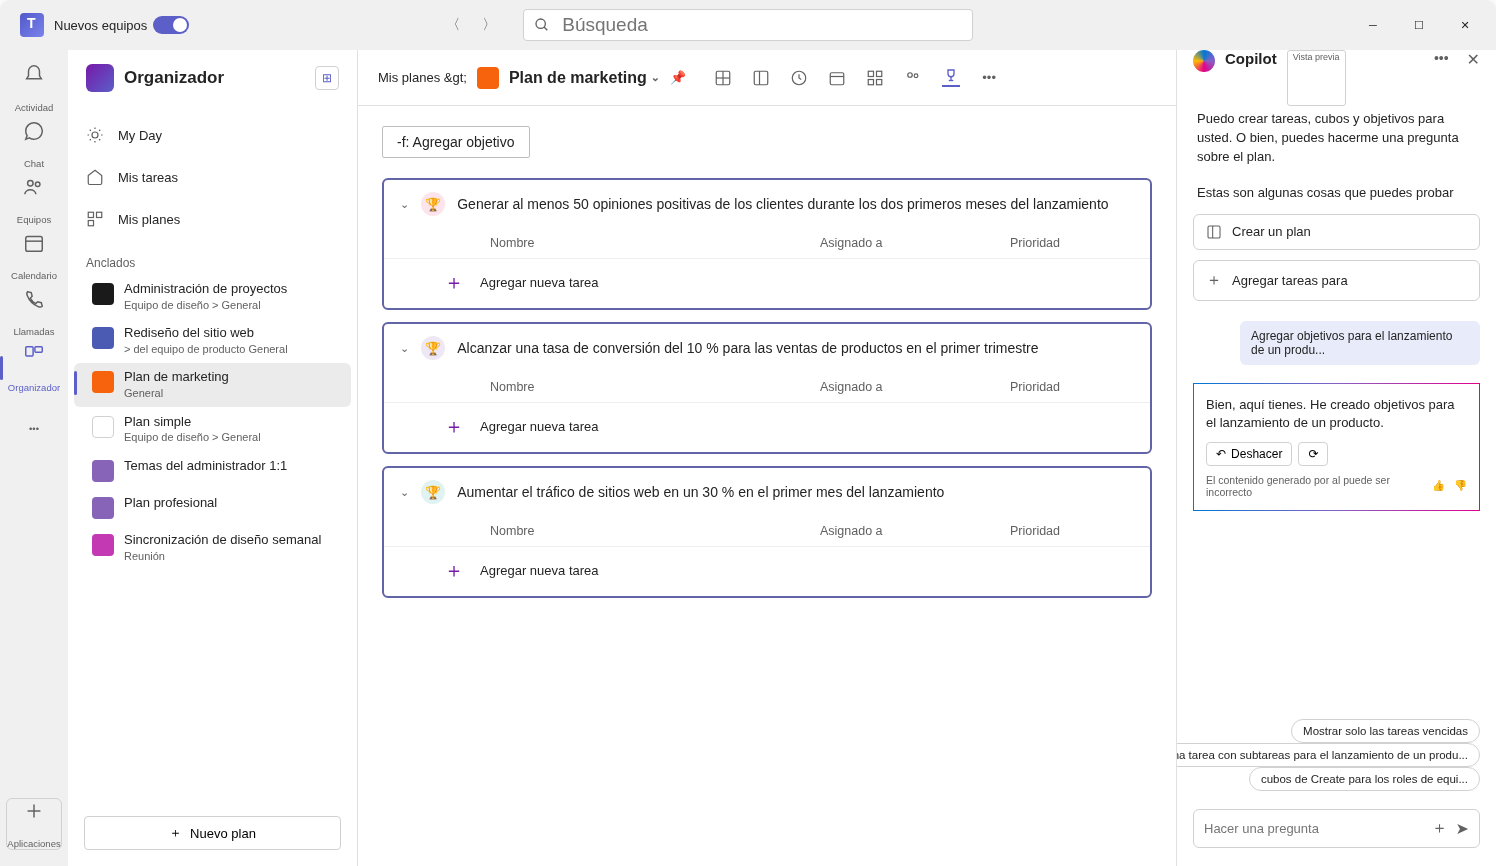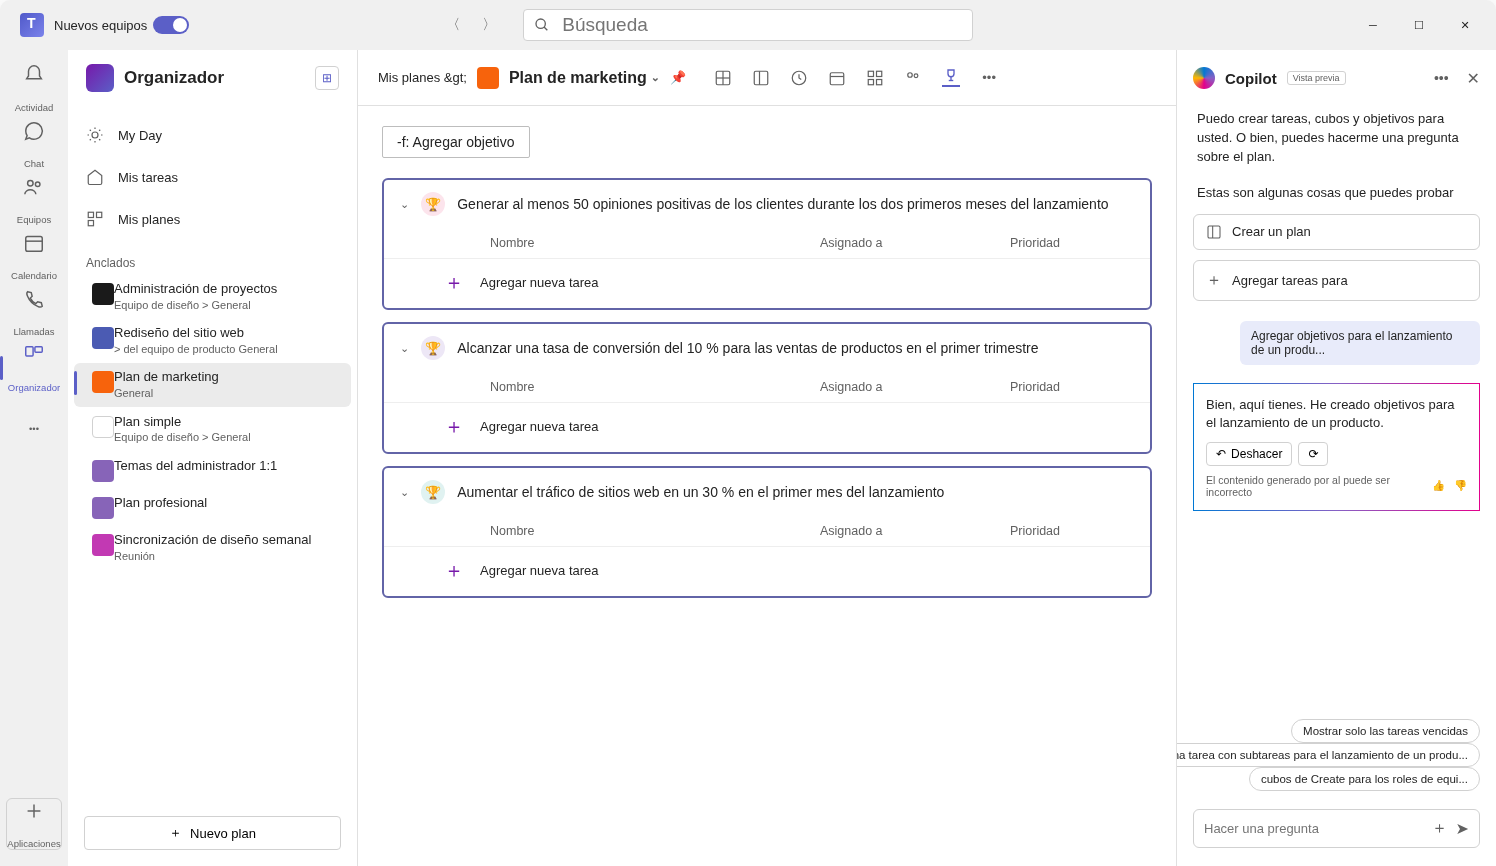--- a/index.html
+++ b/index.html
@@ -29,21 +29,21 @@
 .rail-apps { margin-top: auto; margin-bottom: 16px; border: 1px solid #d1d1d1; border-radius: 6px; }
 .sidebar { width: 290px; background: #fff; border-right: 1px solid #e0e0e0; display: flex; flex-direction: column; }
 .sidebar-header { height: 56px; display: flex; align-items: center; padding: 0 18px; }
 .sb-logo { width: 28px; height: 28px; background: linear-gradient(135deg, #7719aa, #5b5fc7); border-radius: 6px; margin-right: 10px; }
 .sb-title { font-size: 17px; font-weight: 600; flex: 1; }
 .sb-new-tab { width: 24px; height: 24px; display: flex; align-items: center; justify-content: center; color: #5b5fc7; cursor: pointer; border: 1px solid #d1d1d1; border-radius: 4px; font-size: 12px; }
 .sb-nav { padding: 8px 0; }
 .sb-nav-item { height: 42px; display: flex; align-items: center; padding: 0 18px; cursor: pointer; gap: 14px; color: #242424; }
 .sb-nav-item svg { width: 18px; height: 18px; color: #616161; }
 .sb-section { padding: 8px 18px 4px; font-size: 12px; color: #616161; }
-.sb-pin { display: flex; align-items: flex-start; padding: 6px 12px 6px 18px; cursor: pointer; border-radius: 6px; margin: 1px 6px; }
+.sb-pin { display: flex; align-items: flex-start; padding: 6px 12px 6px 18px; cursor: pointer; gap: 10px; border-radius: 6px; margin: 1px 6px; }
 .sb-pin.active { background: #ebebeb; position: relative; }
 .sb-pin.active::before { content: ''; position: absolute; left: 0; top: 8px; width: 3px; height: 24px; background: #5b5fc7; border-radius: 2px; }
 .sb-pin-icon { width: 22px; height: 22px; border-radius: 4px; flex-shrink: 0; margin-top: 2px; }
 .sb-pin-text { display: flex; flex-direction: column; line-height: 1.3; }
 .sb-pin-name { font-size: 13px; color: #242424; }
 .sb-pin-sub { font-size: 11px; color: #616161; }
 .sb-footer { margin-top: auto; padding: 16px; }
 .new-plan-btn { width: 100%; height: 34px; border: 1px solid #d1d1d1; background: #fff; border-radius: 4px; display: flex; align-items: center; justify-content: center; gap: 8px; cursor: pointer; font-size: 13px; }
 .main { flex: 1; background: #fff; display: flex; flex-direction: column; overflow: hidden; }
 .main-header { height: 56px; display: flex; align-items: center; padding: 0 20px; gap: 10px; border-bottom: 1px solid #e0e0e0; }
@@ -63,21 +63,21 @@
 .g-purple { background: #ede7f6; color: #5e35b1; }
 .g-teal { background: #e0f2f1; color: #00897b; }
 .goal-title { font-size: 14px; }
 .goal-cols { display: flex; padding: 8px 16px 8px 106px; gap: 40px; font-size: 12.5px; color: #616161; }
 .goal-cols > div:nth-child(1) { flex: 0 0 290px; }
 .goal-cols > div:nth-child(2) { flex: 0 0 150px; }
 .goal-add { display: flex; align-items: center; padding: 10px 16px 12px 60px; gap: 16px; border-top: 1px solid #eee; }
 .goal-add-plus { color: #7719aa; font-size: 20px; font-weight: 300; cursor: pointer; }
 .goal-add-text { font-size: 13px; color: #242424; }
 .copilot { width: 320px; background: #fff; border-left: 1px solid #e0e0e0; display: flex; flex-direction: column; }
-.cp-header { height: 56px; display: flex; align-items: center; padding: 0 16px; gap: 10px; }
+.cp-header { height: 56px; display: flex; padding: 0 16px; gap: 10px; }
 .cp-logo { width: 22px; height: 22px; background: conic-gradient(#0078d4, #8661c5, #e3008c, #ffb900, #0078d4); border-radius: 50%; }
 .cp-title { font-size: 15px; font-weight: 600; }
 .cp-badge { font-size: 9px; color: #616161; border: 1px solid #d1d1d1; padding: 1px 5px; border-radius: 3px; }
 .cp-more { margin-left: auto; color: #616161; cursor: pointer; font-size: 14px; }
 .cp-close { color: #616161; cursor: pointer; font-size: 16px; margin-left: 8px; }
 .cp-body { flex: 1; padding: 0 16px; overflow-y: auto; display: flex; flex-direction: column; gap: 10px; }
 .cp-intro { font-size: 13px; line-height: 1.45; color: #242424; padding: 4px; }
 .cp-sub { font-size: 13px; padding: 4px; }
 .cp-action { border: 1px solid #d1d1d1; border-radius: 6px; padding: 9px 12px; display: flex; align-items: center; gap: 10px; cursor: pointer; font-size: 13px; }
 .cp-action svg { width: 16px; height: 16px; color: #616161; }

